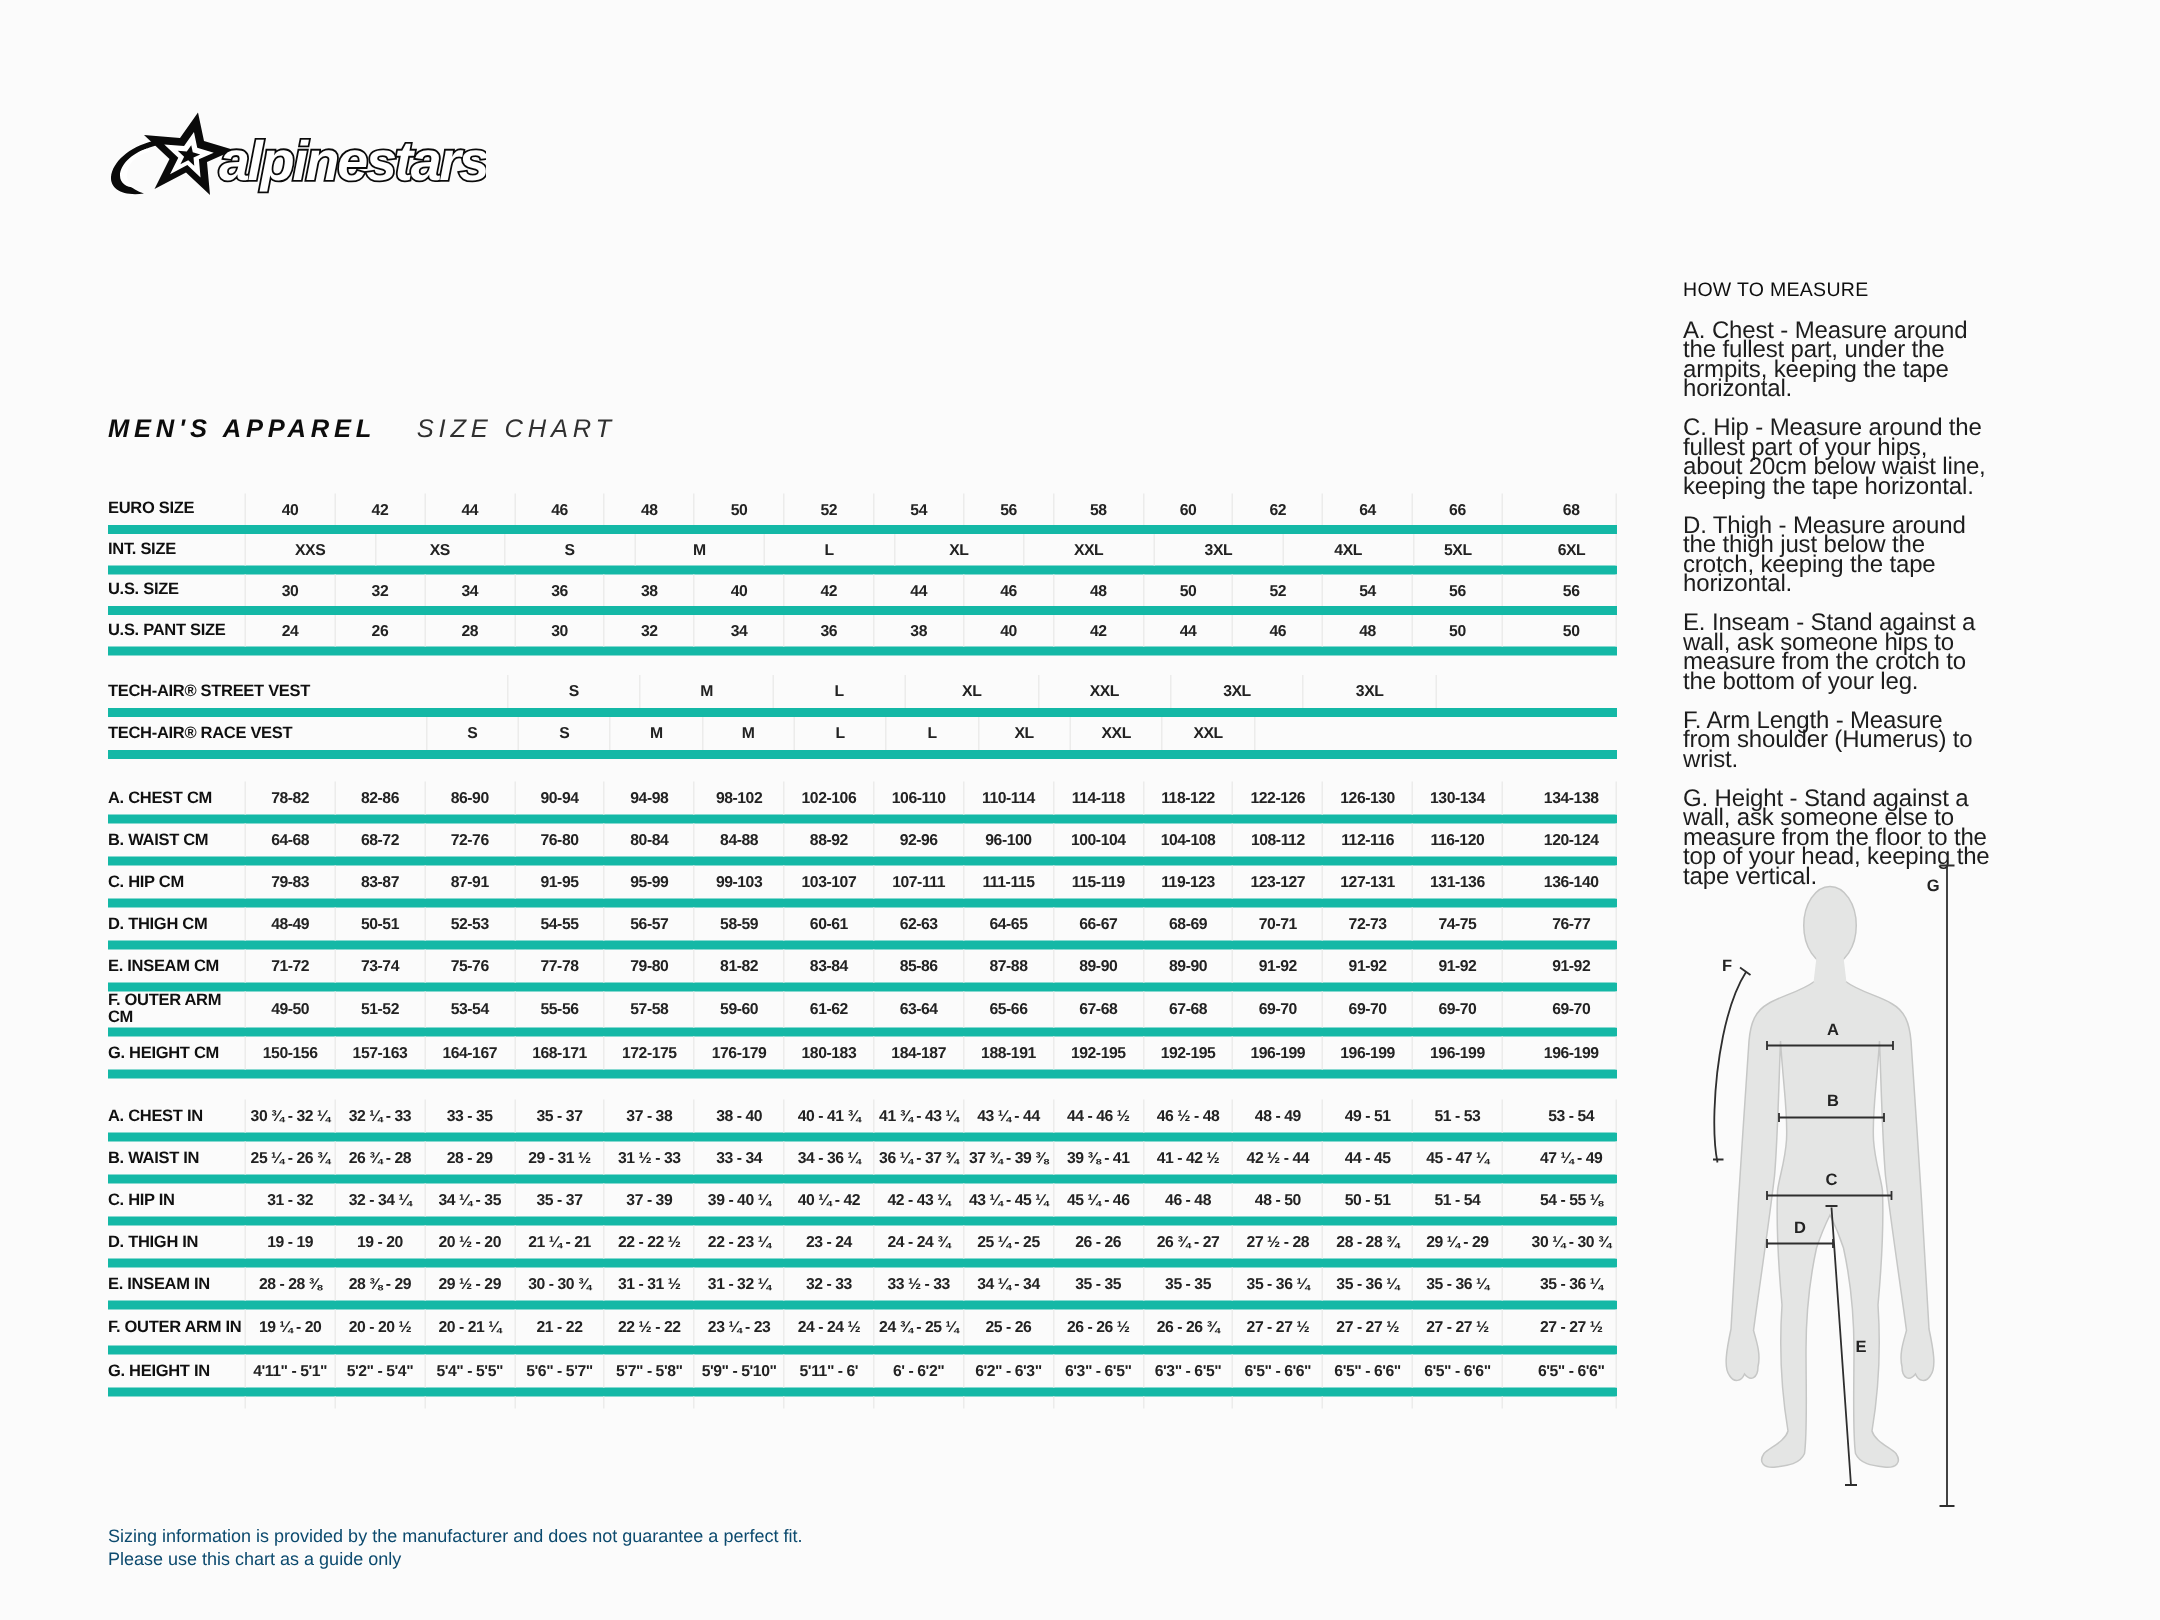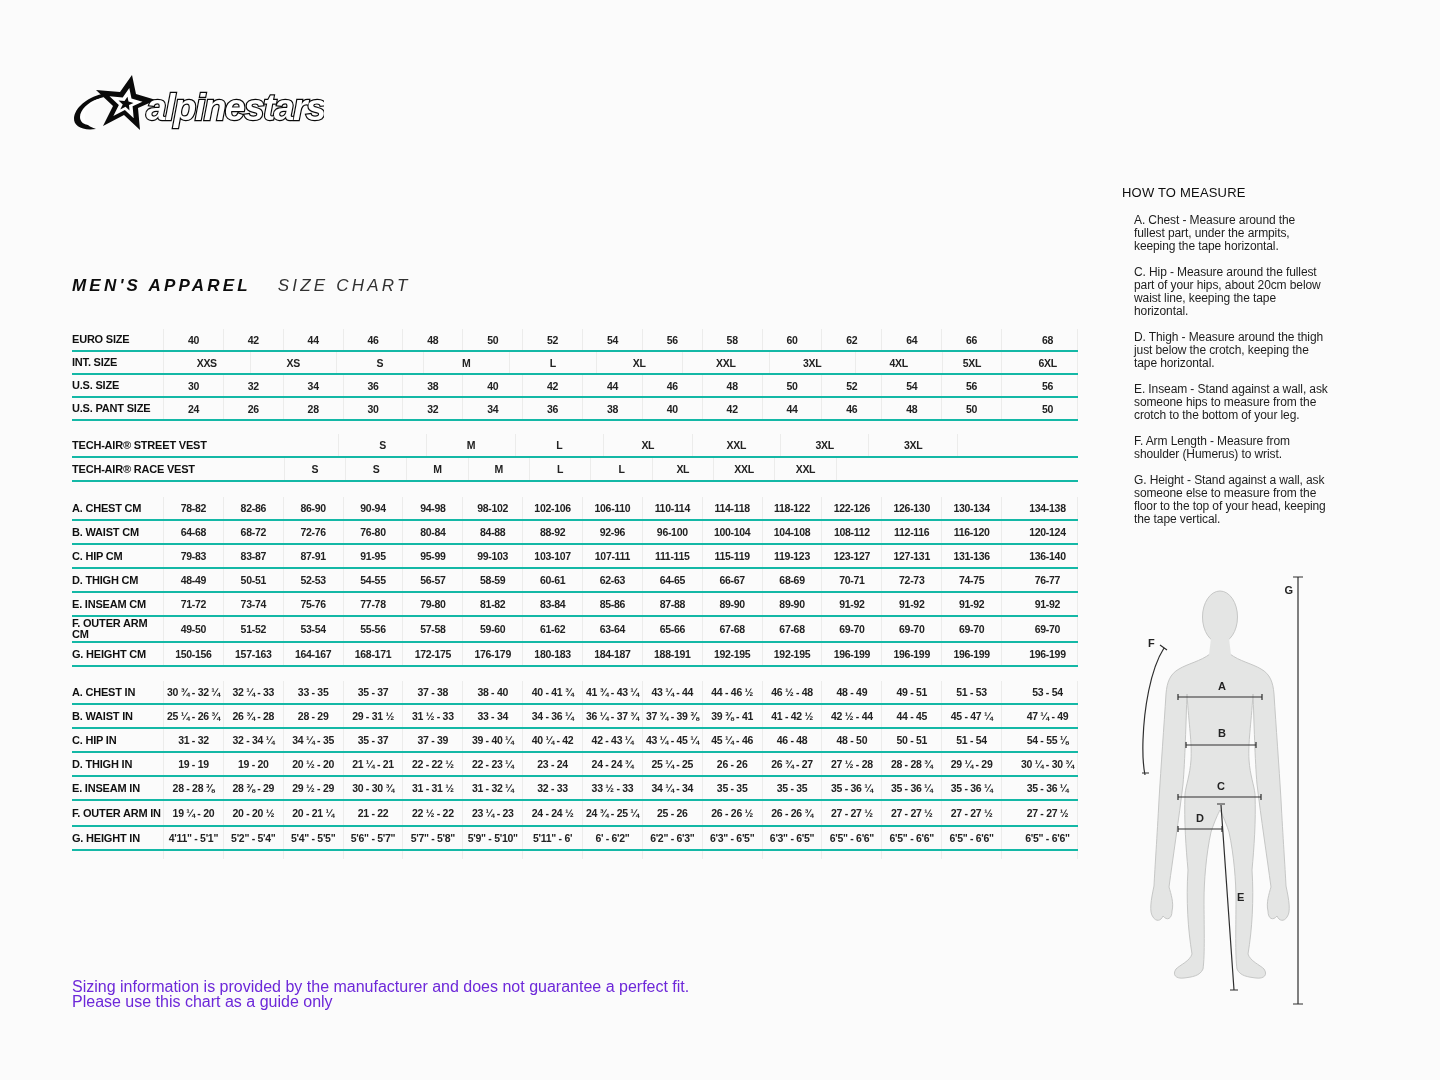--- a/index.html
+++ b/index.html
@@ -7,47 +7,47 @@
         font-family:"Liberation Sans",sans-serif;color:#1a1a1a;}
   
   .logo{position:absolute;left:72px;top:74px;}
   
   .title{position:absolute;left:72px;top:276px;font-style:italic;font-size:17px;
          letter-spacing:3.2px;white-space:nowrap;}
   .title .t-bold{font-weight:700;color:#0c0c0c;margin-right:27px;}
   .title .t-light{font-weight:400;color:#303030;font-style:italic;}
   
   .sizes{position:absolute;left:72px;top:329px;width:1006px;}
-  .trow{display:flex;align-items:stretch;border-bottom:2px solid #14b8a6;min-height:21px;}
+  .trow{display:flex;align-items:stretch;border-bottom:6px solid #14b8a6;min-height:21px;}
   .trow.h22{min-height:22px}
   .trow.h24{min-height:24px}
   .tlabel{flex:0 0 91px;width:91px;display:flex;align-items:center;font-weight:700;
           font-size:11px;letter-spacing:-0.2px;color:#101010;line-height:11px;white-space:nowrap;}
   .trow.wrap .tlabel{white-space:normal;}
   .cells{flex:1;display:flex;justify-content:space-between;}
   .cell{flex:1 1 0;display:flex;align-items:center;justify-content:center;text-align:center;
         font-weight:700;font-size:10.5px;letter-spacing:-0.3px;color:#222;white-space:nowrap;}
   .cell.bl{border-left:1px solid #ececeb;}
   .cell.br{border-right:1px solid #ececeb;padding-left:16px;}
   .cell.w16{flex-grow:16}
   .cell.w11{flex-grow:11}
   .gap13{margin-top:13px}
   .gap14{margin-top:14px}
   .gap15{margin-top:15px}
   .trow.spacer{min-height:8px;border-bottom:none;}
   
   .measure{position:absolute;left:1122px;top:185px;width:206px;}
   .measure h3{margin:0 0 14px 0;font-size:13px;font-weight:400;letter-spacing:0.2px;color:#0e0e0e;}
-  .m-item{font-size:12px;line-height:13px;color:#1d1d1d;margin:0 0 13px 12px;letter-spacing:-0.1px;}
+  .m-item{font-size:16px;line-height:13px;color:#1d1d1d;margin:0 0 13px 0;letter-spacing:-0.1px;}
   
   .figure{position:absolute;left:1140px;top:570px;width:175px;height:445px;}
   .figure svg{display:block}
   .fig-label{font-family:"Liberation Sans",sans-serif;font-weight:700;font-size:11px;fill:#232323;}
   
-  .footer{position:absolute;left:72px;top:979px;font-size:16px;line-height:15px;color:#6d28d9;}
+  .footer{position:absolute;left:72px;top:1017px;font-size:12px;line-height:15px;color:#0c4a6e;}
 </style>
 </head>
 <body>
 
 <div class="page">
 
   <svg class="logo" width="252" height="64" viewBox="0 0 252 64">
     <g>
       <path d="M60,1 L64,20 L84,26 L66,34 L68,56 L52,41 L31,52 L41,32 L24,16 L48,18 Z" fill="#0a0a0a"></path>
       <path d="M60,1 L64,20 L84,26 L66,34 L68,56 L52,41 L31,52 L41,32 L24,16 L48,18 Z" fill="#ffffff" transform="translate(24.3,13.5) scale(0.55)"></path>

